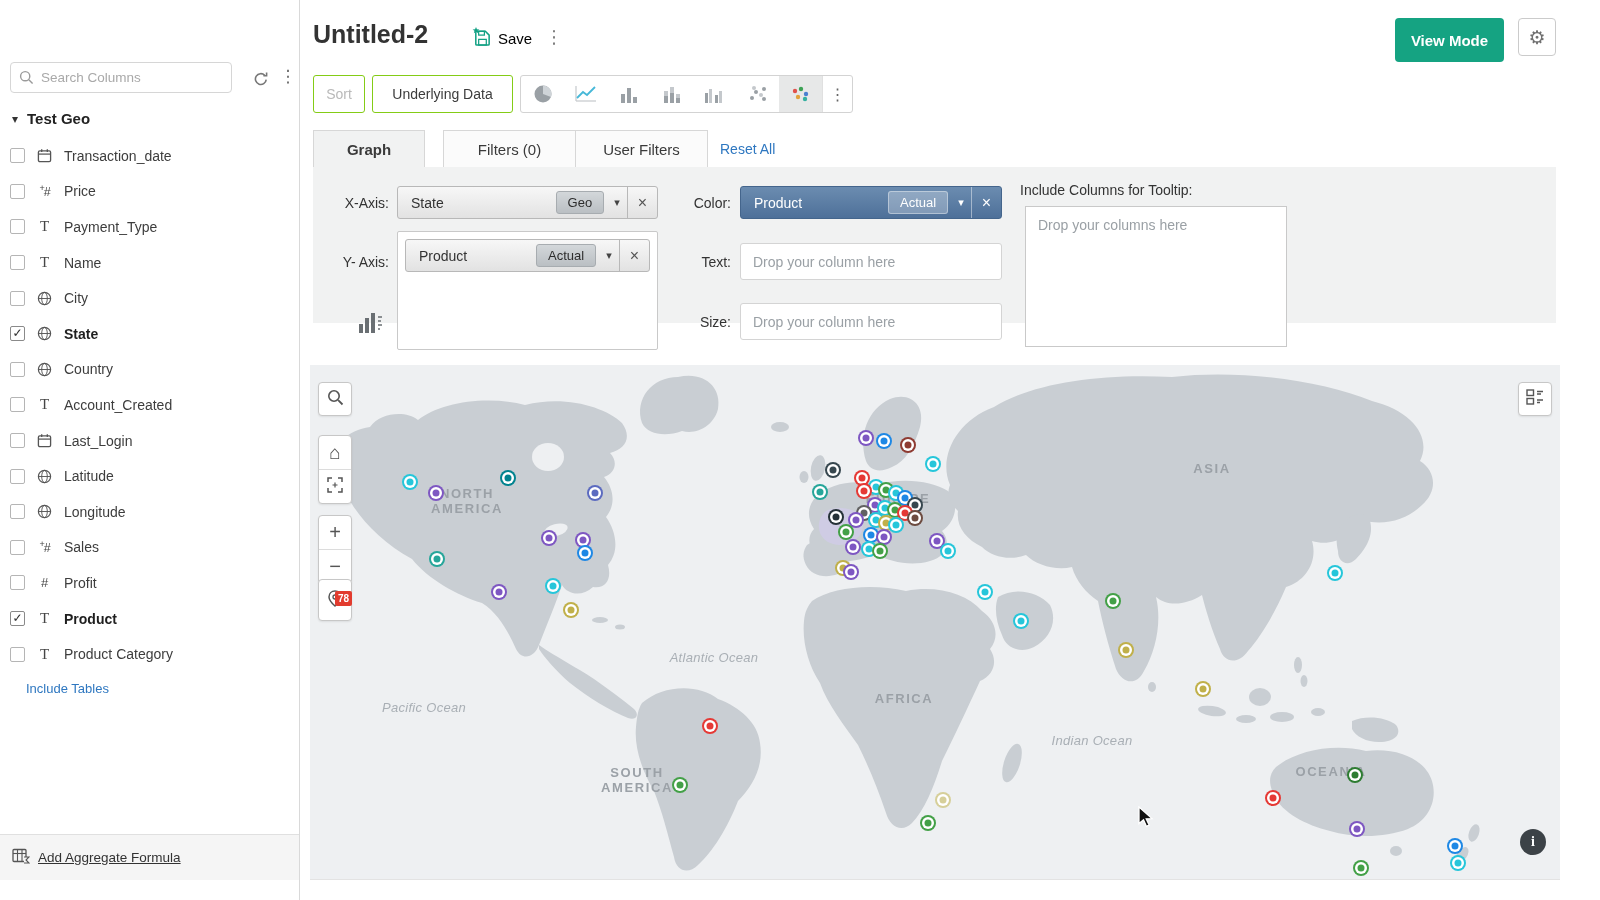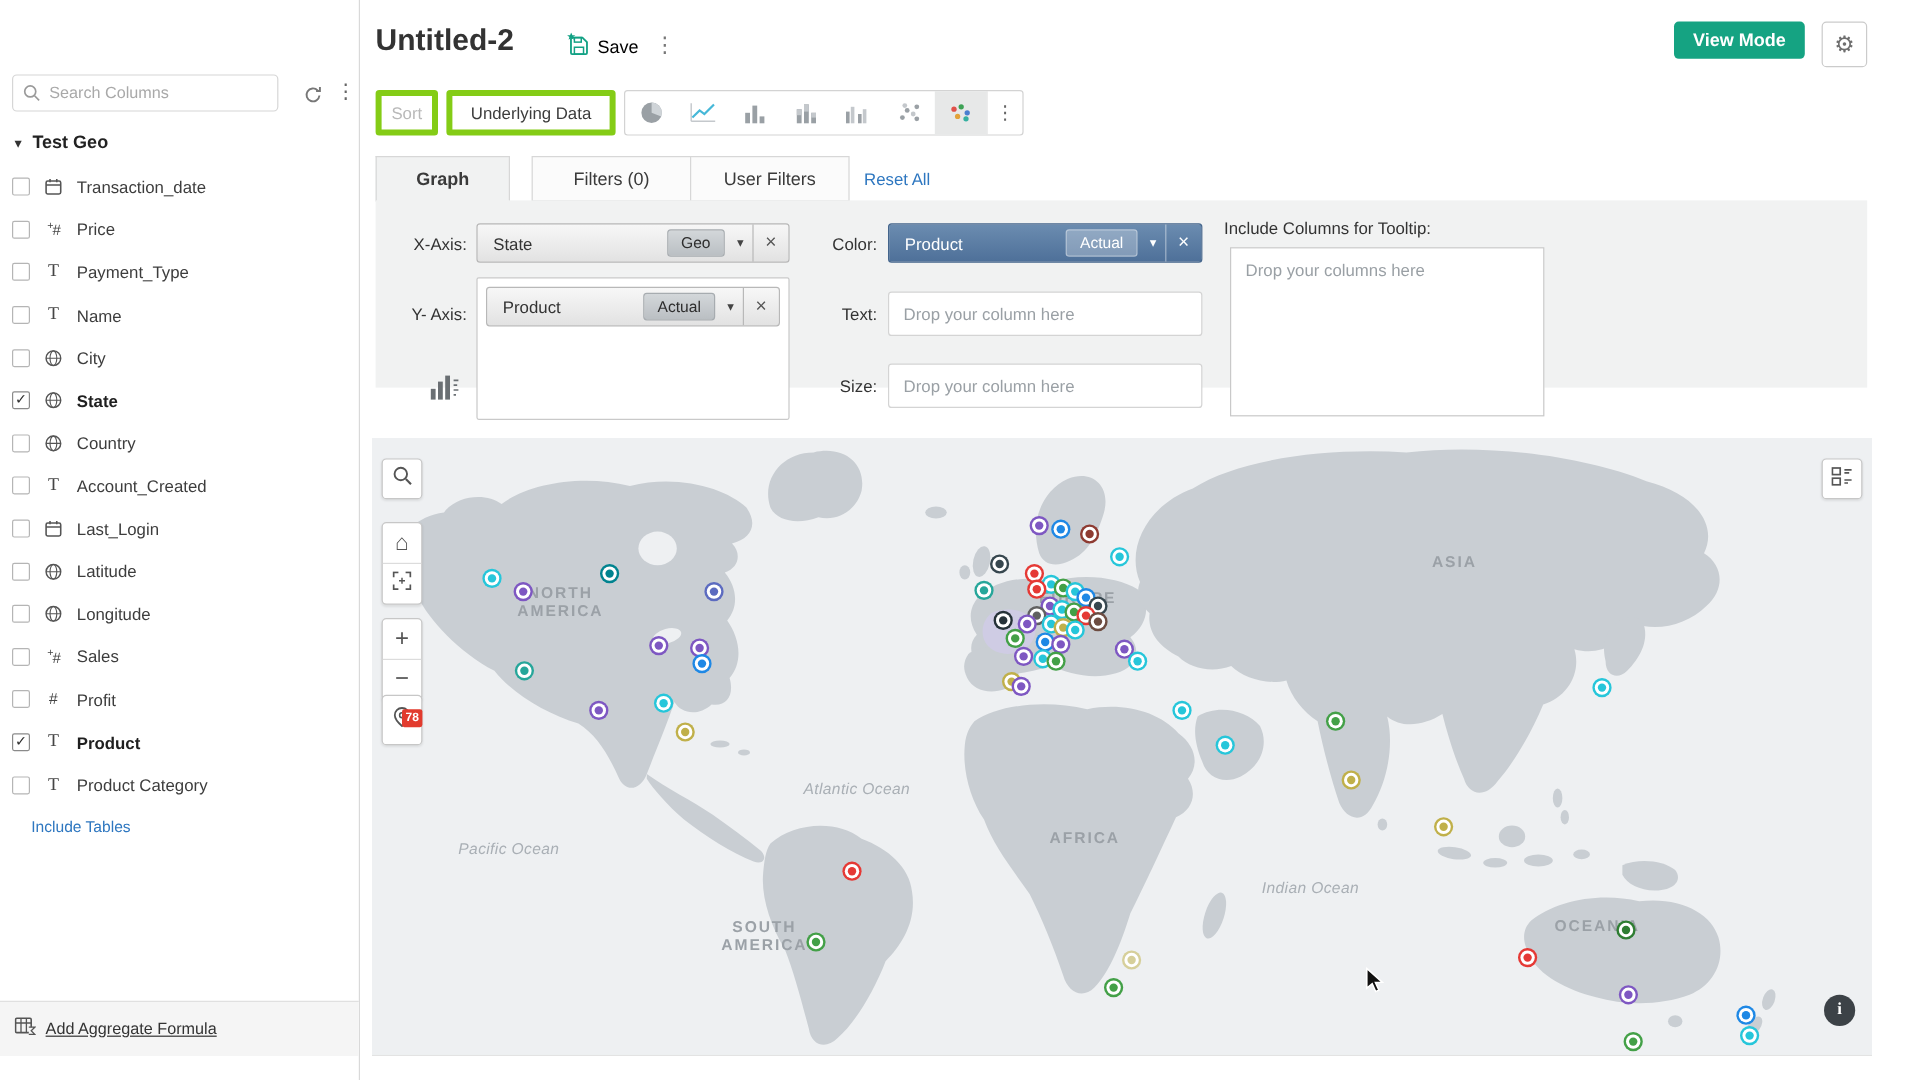--- a/index.html
+++ b/index.html
@@ -31,24 +31,24 @@
   .glyph-hash { font-size:13px; color:#454545; }
   .col-lb { font-size:14px; color:#3d3d3d; }
   .col-lb.bold { font-weight:bold; color:#1f1f1f; }
   .inc-tables { position:absolute; left:26px; top:681px; font-size:13px; color:#2e77c0; cursor:pointer; }
   .sb-bottom { position:absolute; left:0; bottom:20px; width:299px; height:46px; background:#f5f5f5; border-top:1px solid #e0e0e0; display:flex; align-items:center; padding:0 12px; gap:8px; }
   .sb-bottom .agg-link { font-size:13.5px; color:#333; text-decoration:underline; cursor:pointer; }
   
   .doc-title { position:absolute; left:313px; top:20px; font-size:25px; font-weight:bold; color:#333; }
   .save-btn { position:absolute; left:472px; top:27px; display:flex; align-items:center; gap:6px; color:#000000; font-size:15px; cursor:pointer; }
   .title-kebab { position:absolute; left:545px; top:26px; font-size:18px; color:#777; cursor:pointer; width:16px; text-align:center; }
-  .view-mode { position:absolute; left:1395px; top:18px; width:109px; height:31px; background:#15a382; color:#fff; border:none; border-radius:4px; font-size:15px; font-weight:bold; font-family:"Liberation Sans",sans-serif; cursor:pointer; }
+  .view-mode { position:absolute; left:1395px; top:18px; width:109px; height:44px; background:#15a382; color:#fff; border:none; border-radius:4px; font-size:15px; font-weight:bold; font-family:"Liberation Sans",sans-serif; cursor:pointer; }
   .gear-btn { position:absolute; left:1518px; top:18px; width:38px; height:38px; background:#fff; border:1px solid #cbcbcb; border-radius:4px; display:flex; align-items:center; justify-content:center; font-size:19px; color:#6f6f6f; cursor:pointer; }
   
-  .btn-plain { position:absolute; top:75px; height:38px; border:5px solid #84cc16; border-radius:3px; background:#fff; display:flex; align-items:center; justify-content:center; font-size:14px; cursor:pointer; }
+  .btn-plain { position:absolute; top:75px; height:38px; border:1px solid #84cc16; border-radius:3px; background:#fff; display:flex; align-items:center; justify-content:center; font-size:14px; cursor:pointer; }
   .sort-btn { left:313px; width:52px; color:#b9b9b9; }
   .und-btn { left:372px; width:141px; color:#3c3c3c; }
   .ct-group { position:absolute; left:520px; top:75px; height:38px; border:1px solid #d3d3d3; border-radius:3px; background:#fff; display:flex; align-items:center; }
   .ct-cell { width:43px; height:100%; display:flex; align-items:center; justify-content:center; cursor:pointer; }
   .ct-cell.sel { background:#e7e8e8; }
   .tb-kebab { width:30px; height:100%; border-left:1px solid #e0e0e0; display:flex; align-items:center; justify-content:center; font-size:16px; color:#666; cursor:pointer; }
   
   .tab { position:absolute; top:130px; height:38px; display:flex; align-items:center; justify-content:center; font-size:15px; color:#3a3a3a; background:#fbfbfb; border:1px solid #d7d7d7; cursor:pointer; }
   .tab.active { font-weight:bold; background:#f1f2f2; border-bottom-color:#f1f2f2; }
   .reset-link { position:absolute; left:720px; top:130px; height:38px; display:flex; align-items:center; color:#2e77c0; font-size:14px; cursor:pointer; }

